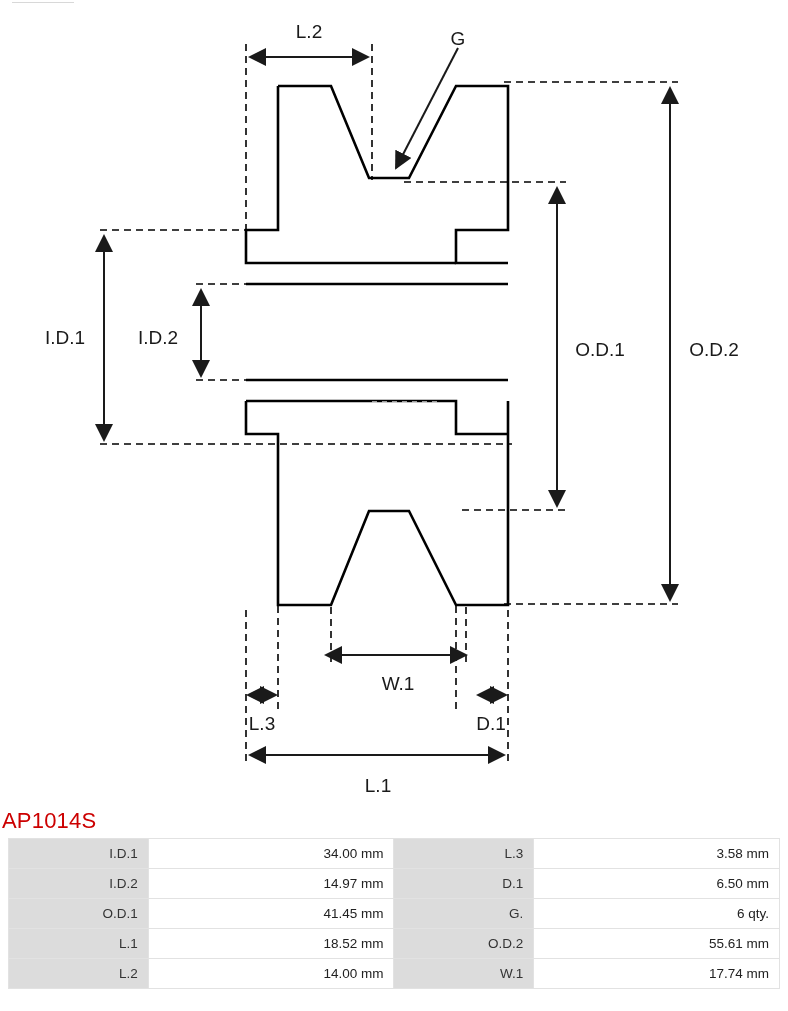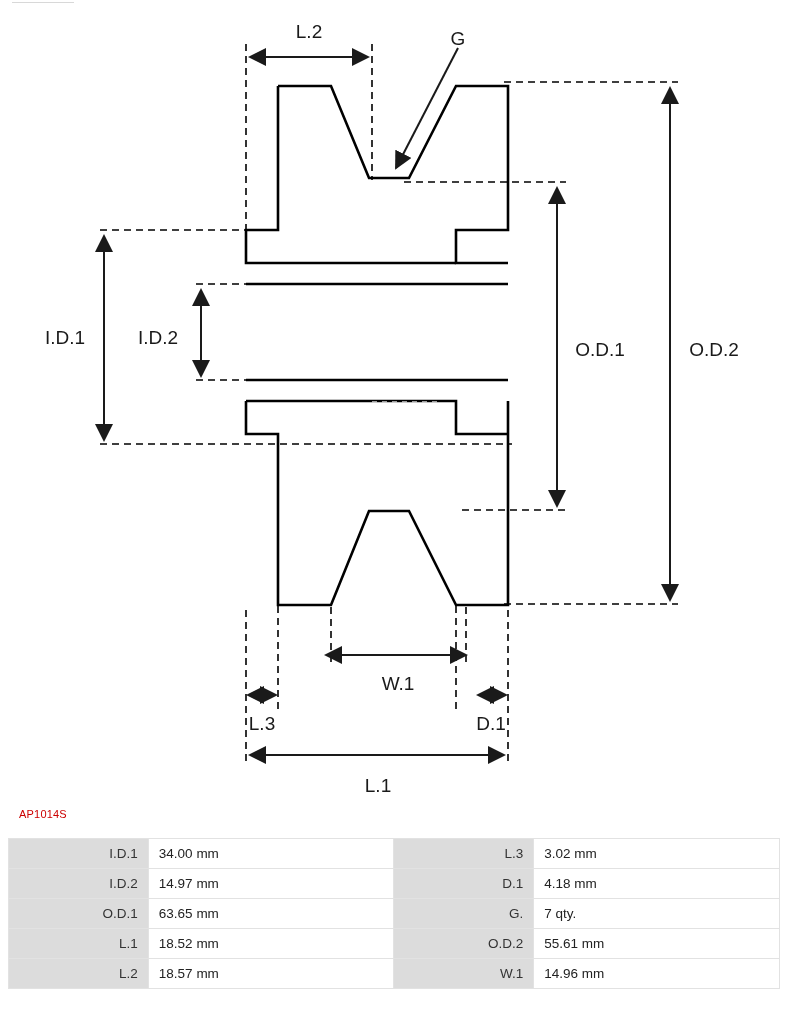--- a/index.html
+++ b/index.html
@@ -25,23 +25,23 @@
   #diagram-svg {
     display: block;
   }
   .svg-label {
     font-family: "Liberation Sans", sans-serif;
     font-size: 19px;
     fill: #1a1a1a;
   }
   #part-title {
     position: absolute;
-    left: 19px;
+    left: 2px;
     top: 808px;
-    font-size: 11px;
+    font-size: 22px;
     color: #cc0000;
     font-family: "Liberation Sans", sans-serif;
     letter-spacing: 0.2px;
   }
   #spec-table {
     position: absolute;
     left: 8px;
     top: 838px;
     width: 772px;
     border-collapse: collapse;
@@ -55,21 +55,21 @@
   }
   #spec-table td.key {
     background: #dcdcdc;
     color: #333333;
     text-align: right;
     width: 140px;
   }
   #spec-table td.val {
     background: #ffffff;
     color: #222222;
-    text-align: left;
+    text-align: right;
     width: 246px;
   }
   .tiny-mark {
     position: absolute;
     left: 12px;
     top: 2px;
     width: 62px;
     height: 8px;
     border-top: 1px solid #d8d8d8;
   }
@@ -171,40 +171,40 @@
 </div>
 
 <div id="part-title">AP1014S</div>
 
 <table id="spec-table">
   <tbody>
     <tr>
       <td class="key">I.D.1</td>
       <td class="val">34.00 mm</td>
       <td class="key">L.3</td>
-      <td class="val">3.02 mm</td>
+      <td class="val">3.58 mm</td>
     </tr>
     <tr>
       <td class="key">I.D.2</td>
       <td class="val">14.97 mm</td>
       <td class="key">D.1</td>
-      <td class="val">4.18 mm</td>
+      <td class="val">6.50 mm</td>
     </tr>
     <tr>
       <td class="key">O.D.1</td>
-      <td class="val">63.65 mm</td>
+      <td class="val">41.45 mm</td>
       <td class="key">G.</td>
-      <td class="val">7 qty.</td>
+      <td class="val">6 qty.</td>
     </tr>
     <tr>
       <td class="key">L.1</td>
       <td class="val">18.52 mm</td>
       <td class="key">O.D.2</td>
       <td class="val">55.61 mm</td>
     </tr>
     <tr>
       <td class="key">L.2</td>
-      <td class="val">18.57 mm</td>
+      <td class="val">14.00 mm</td>
       <td class="key">W.1</td>
-      <td class="val">14.96 mm</td>
+      <td class="val">17.74 mm</td>
     </tr>
   </tbody>
 </table>
 
 </body></html>

